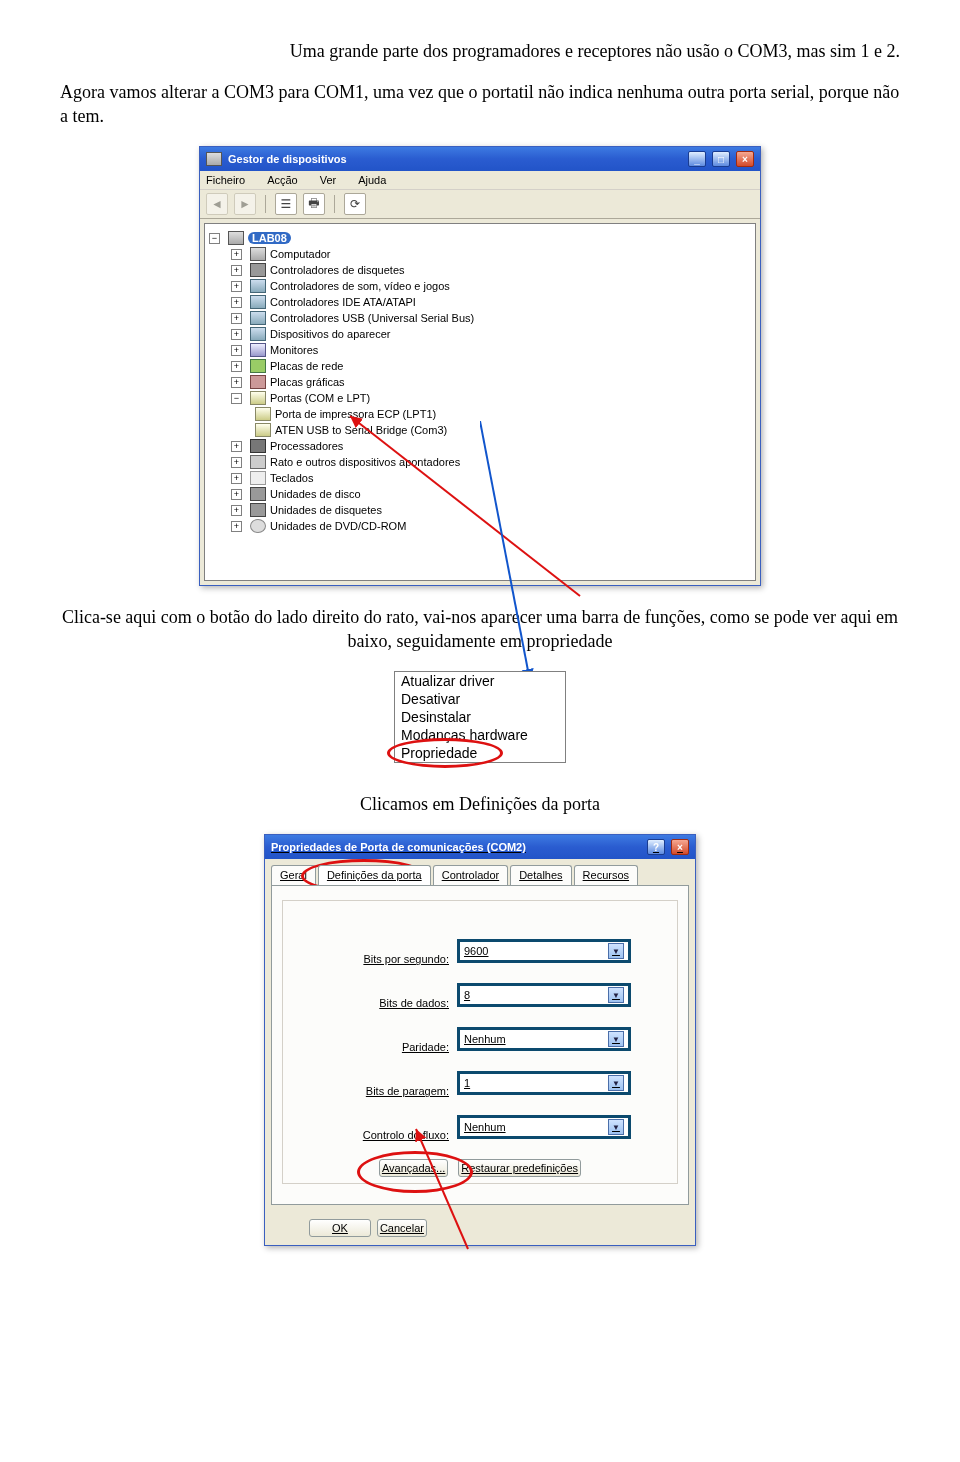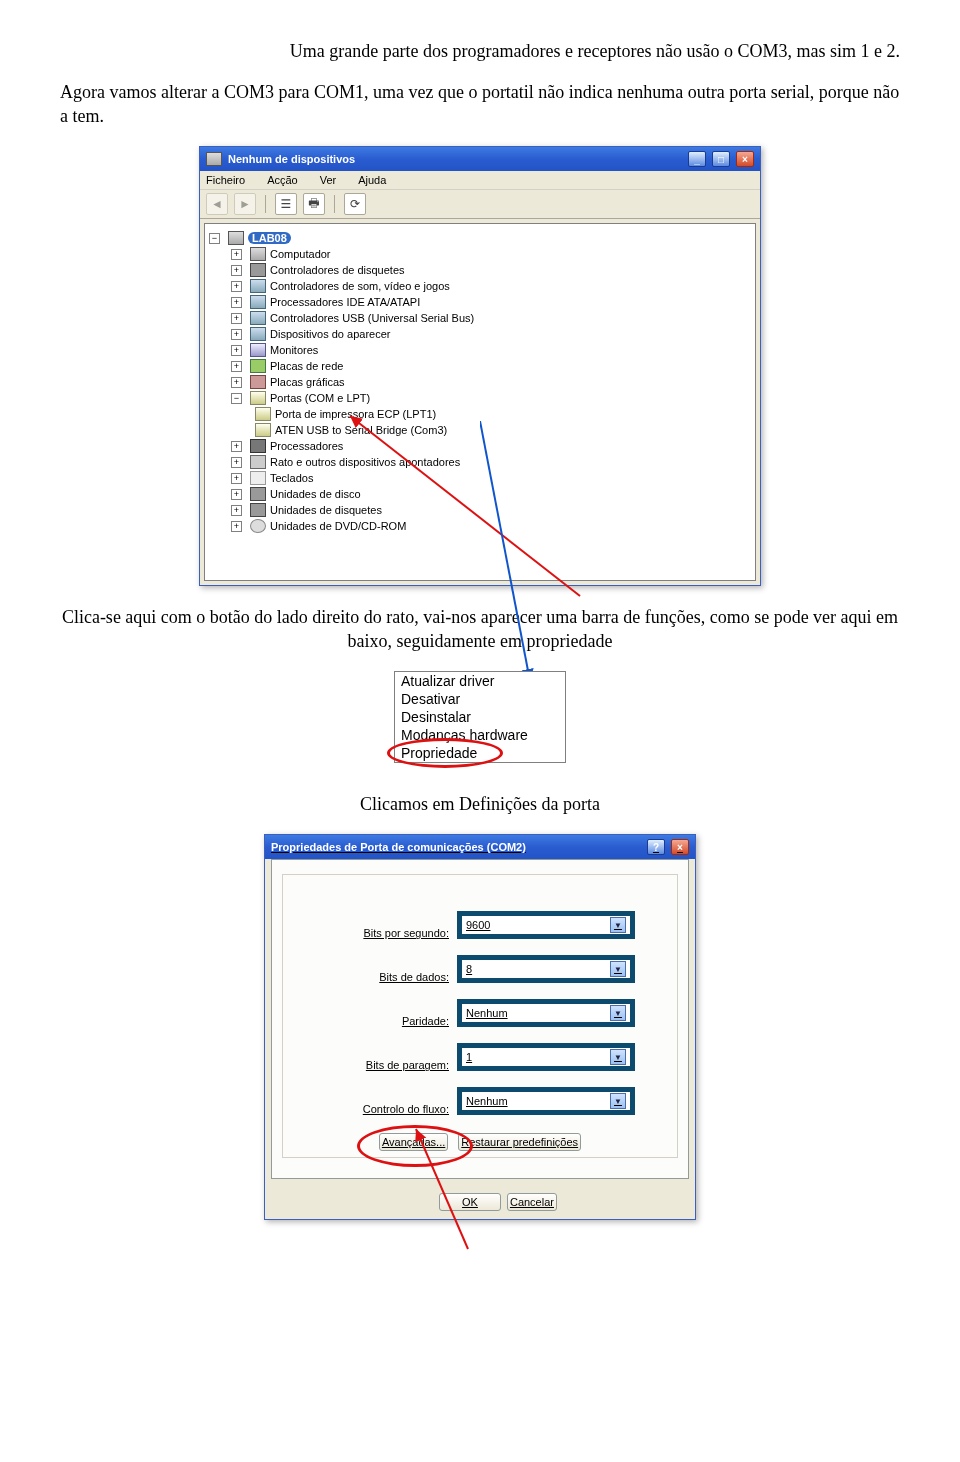--- a/index.html
+++ b/index.html
@@ -133,55 +133,55 @@
     border:1px solid #919b9c;
     margin:0 6px 6px 6px;
     background:#fcfcfa;
     padding:14px 10px 20px 10px;
     position:relative;
   }
   .field-row{display:flex;align-items:center;margin:8px 0;gap:8px;}
   .field-label{width:160px;text-align:right;font-size:11px;margin-top:24px;}
   .field-sel{
     flex:0 0 160px;
-    border:5px solid #0c4a6e;
+    border:3px solid #0c4a6e;
     background:#fff;
     padding:1px 4px;
     font-size:11px;
     display:flex;align-items:center;justify-content:space-between;margin-top:8px;
   }
   .sel-arrow{width:14px;height:14px;background:linear-gradient(#cfe3ff,#9cc1f0);border:1px solid #4a6ea9;display:flex;align-items:center;justify-content:center;font-size:8px;color:#224;}
   .btn{
     border:1px solid #919b9c;
     background:linear-gradient(#fff,#ece9d8);
     padding:2px 2px;
     font-size:11px;
     border-radius:3px;
     font-family:Tahoma,Arial,sans-serif;
   }
   .btn-row{display:flex;gap:10px;justify-content:center;margin-top:18px;position:relative;}
   .btn-ellipse{position:absolute;border:3px solid #d11;border-radius:50%;width:110px;height:36px;left:68px;top:-8px;pointer-events:none;}
-  .dlg-footer{display:flex;gap:6px;justify-content:center;padding:8px;background:#ece9d8;margin-left:36px;}
+  .dlg-footer{display:flex;gap:6px;justify-content:flex-start;padding:8px;background:#ece9d8;margin-left:36px;}
 
   .arrow-block{position:relative;}
 </style>
 </head>
 <body>
 
 
 
 <p class="para indent">Uma grande parte dos programadores e receptores não usão o COM3, mas sim 1 e 2.</p>
 <p class="para">Agora vamos alterar a COM3 para COM1, uma vez que o portatil não indica nenhuma outra porta serial, porque não a tem.</p>
 
 
 <div class="arrow-block">
 <div class="win" style="width:560px;">
   <div class="win-title">
     <span class="ico-generic ico-pc"></span>
-    <span>Nenhum de dispositivos</span>
+    <span>Gestor de dispositivos</span>
     <span class="spacer"></span>
     <span class="win-btn">_</span>
     <span class="win-btn">□</span>
     <span class="win-btn close">×</span>
   </div>
   <div class="win-menu">
     <span><span>Ficheiro</span></span>
     <span><span>Acção</span></span>
     <span><span>Ver</span></span>
     <span><span>Ajuda</span></span>
@@ -212,21 +212,21 @@
           <span>Controladores de disquetes</span>
         </div>
     <div class="tree-item tree-l1">
           <span class="tg">+</span>
           <span class="ico-generic ico-dev"></span>
           <span>Controladores de som, vídeo e jogos</span>
         </div>
     <div class="tree-item tree-l1">
           <span class="tg">+</span>
           <span class="ico-generic ico-dev"></span>
-          <span>Processadores IDE ATA/ATAPI</span>
+          <span>Controladores IDE ATA/ATAPI</span>
         </div>
     <div class="tree-item tree-l1">
           <span class="tg">+</span>
           <span class="ico-generic ico-dev"></span>
           <span>Controladores USB (Universal Serial Bus)</span>
         </div>
     <div class="tree-item tree-l1">
           <span class="tg">+</span>
           <span class="ico-generic ico-dev"></span>
           <span>Dispositivos do aparecer</span>
@@ -332,20 +332,28 @@
 
 
 <div class="arrow-block">
 <div class="win prop-win">
   <div class="win-title">
     <span>Propriedades de Porta de comunicações (COM2)</span>
     <span class="spacer"></span>
     <span class="win-btn">?</span>
     <span class="win-btn close">×</span>
   </div>
+  <div class="tab-row">
+    <div class="tab">Geral</div>
+    <div class="tab active">Definições da porta</div>
+    <div class="tab">Controlador</div>
+    <div class="tab">Detalhes</div>
+    <div class="tab">Recursos</div>
+    <span class="tab-ellipse"></span>
+  </div>
   <div class="tab-body">
     <div style="border:1px solid #d4d0c8;padding:20px 6px 6px 6px;">
       <div class="field-row">
         <span class="field-label">Bits por segundo:</span>
         <span class="field-sel">
               <span>9600</span>
               <span class="sel-arrow">▼</span>
             </span>
       </div>
       <div class="field-row">

